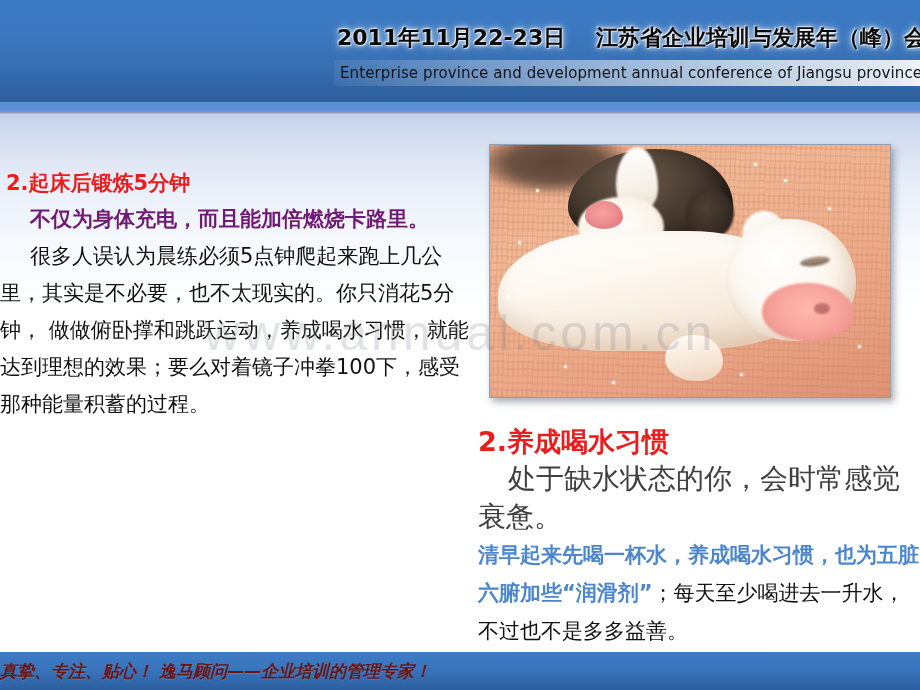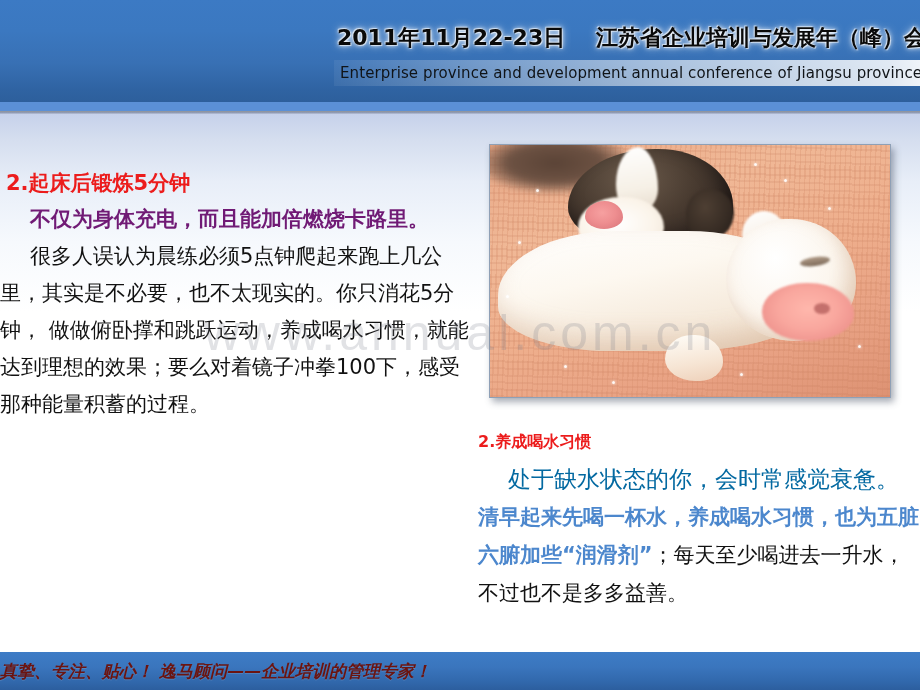--- a/index.html
+++ b/index.html
@@ -152,28 +152,28 @@
 
   .col-right-text {
     position: absolute;
     left: 478px;
     top: 428px;
     width: 442px;
   }
   .h-red2 {
     color: #ec1c1c;
     font-weight: bold;
-    font-size: 16px;
+    font-size: 27px;
     line-height: 28px;
     margin: 0;
     white-space: nowrap;
   }
   .p-body2 {
-    color: #0369a1;
-    font-size: 23px;
+    color: #404040;
+    font-size: 28px;
     line-height: 38px;
     margin: 4px 0 0 0;
     text-indent: 30px;
   }
   .p-mixed {
     font-size: 21px;
     line-height: 38px;
     margin: 0;
     color: #121212;
   }

